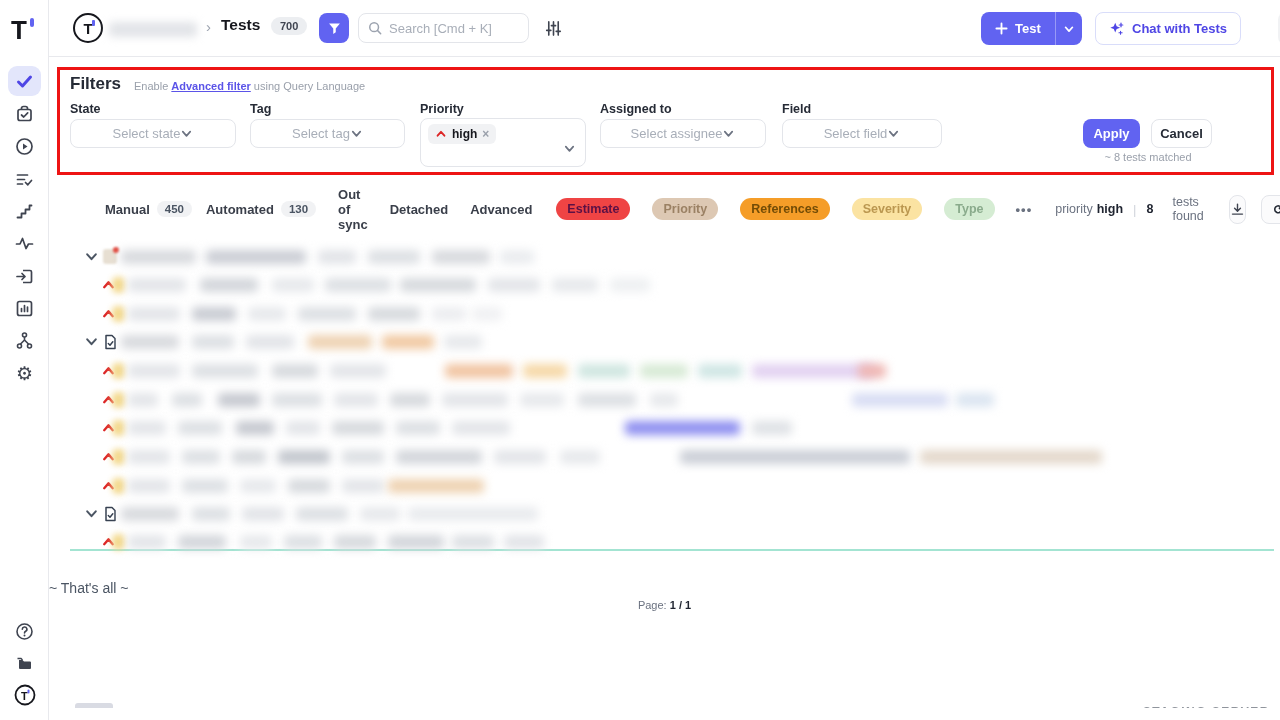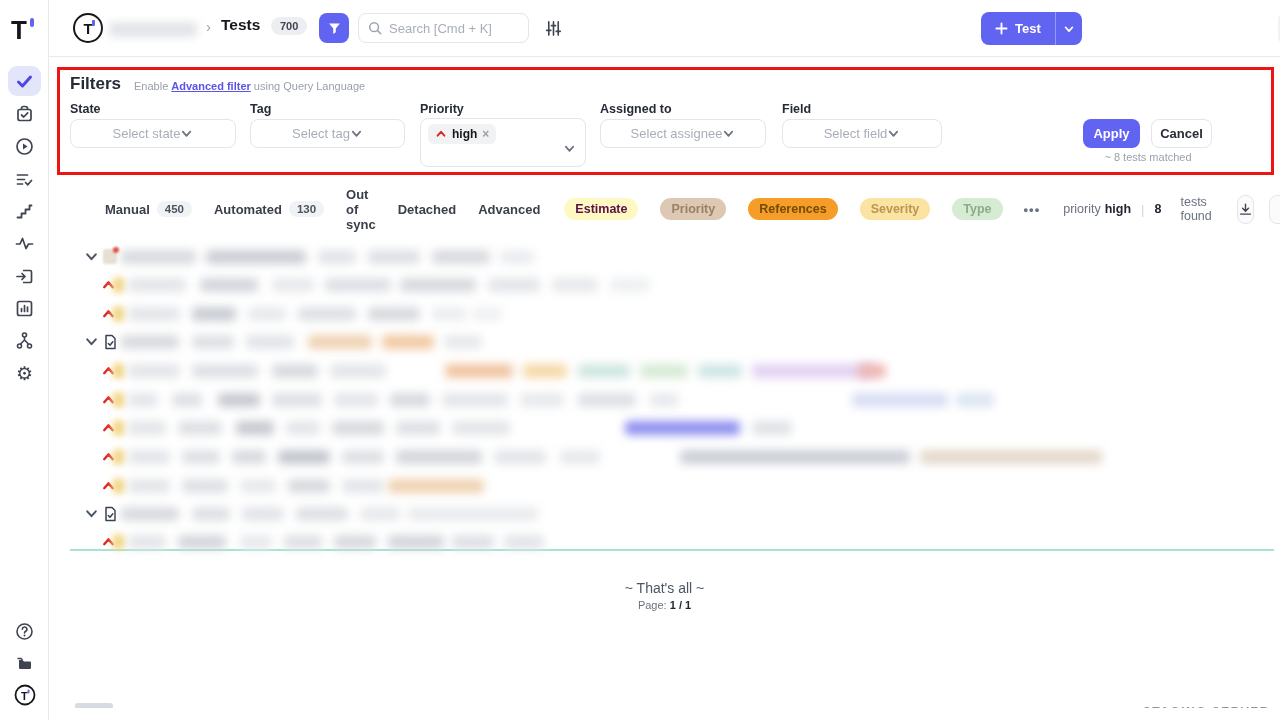--- a/index.html
+++ b/index.html
@@ -111,21 +111,21 @@
   .yellow-blob { position:absolute; left:112px; top:3px; width:13px; height:16px;
     background:#f3d98e; border-radius:5px; filter:blur(3px); }
   .tag-ico { position:absolute; left:103px; top:3px; width:14px; height:15px;
     background:#e7dfd2; border-radius:3px; filter:blur(1px); }
   .tag-ico::after { content:""; position:absolute; right:-2px; top:-2px; width:6px;
     height:6px; background:#e2483d; border-radius:50%; }
   #teal-line { position:absolute; left:70px; top:549px; width:1204px; height:2px;
     background:#a3e4d2; }
 
   
-  #thats-all { position:absolute; left:49px; right:0; top:580px; text-align:center;
+  #thats-all { position:absolute; left:49px; right:0; top:580px; 
     font-size:14px; color:#4b5563; }
   #page-line { position:absolute; left:49px; right:0; top:599px; text-align:center;
     font-size:11px; color:#6b7280; }
   #page-line b { color:#1f2430; }
   #watermark-clip { position:absolute; right:10px; top:702px; height:6px; width:160px;
     overflow:hidden; text-align:right; }
   #watermark-clip span { font-size:12px; font-weight:700; letter-spacing:1.5px; color:#8f949c; }
   #bl-cut { position:absolute; left:75px; top:703px; width:38px; height:5px;
     background:#d9dbe3; border-radius:3px 3px 0 0; }
 </style>
@@ -412,20 +412,28 @@
         </svg>
       <span>Test</span>
     </div>
     <div class="divider"></div>
     <div class="dd">
       <svg width="12" height="12" viewBox="0 0 14 14">
           <polyline points="3,5 7,9.5 11,5" fill="none" stroke="#fff" stroke-width="2" stroke-linecap="round" stroke-linejoin="round"></polyline>
         </svg>
     </div>
   </div>
+  <div class="chat-btn">
+    <svg width="16" height="16" viewBox="0 0 18 18">
+        <path d="M7 2l1.6 4L12.5 7.5 8.6 9 7 13 5.4 9 1.5 7.5 5.4 6z" fill="#4f46e5"></path>
+        <path d="M13.5 2.5v4M11.5 4.5h4" stroke="#4f46e5" stroke-width="1.4" stroke-linecap="round"></path>
+        <path d="M13 11.5v3.5M11.2 13.2h3.6" stroke="#4f46e5" stroke-width="1.2" stroke-linecap="round"></path>
+      </svg>
+    <span>Chat with Tests</span>
+  </div>
   <div class="more-btn">
     
   </div>
 </header>
 
 <div id="filters-title">Filters</div>
 <div id="filters-sub">
   <span>Enable</span>
   <a href="#">Advanced filter</a>
   <span>using Query Language</span>
@@ -483,27 +491,27 @@
 <div id="red-box"></div>
 
 <div id="toolbar">
   <svg style="margin-left:30px" width="17" height="17" viewBox="0 0 18 18">
       <rect x="2.5" y="3.5" width="12" height="12" rx="2" fill="none" stroke="#3f4450" stroke-width="1.6"></rect>
       <polyline points="5.5,9.5 8,12 12,6.5" fill="none" stroke="#3f4450" stroke-width="1.6" stroke-linecap="round" stroke-linejoin="round"></polyline>
       <path d="M12 2.2l2 2" stroke="#3f4450" stroke-width="1.6" stroke-linecap="round"></path>
     </svg>
   <span class="tb-text" style="margin-left:26px">Manual</span>
   <span class="tb-badge">450</span>
-  <span class="tb-text" style="margin-left:22px">Automated</span>
+  <span class="tb-text" style="margin-left:14px">Automated</span>
   <span class="tb-badge">130</span>
   <span class="tb-text" style="margin-left:22px">Out of sync</span>
   <span class="tb-text" style="margin-left:22px">Detached</span>
   <span class="tb-text" style="margin-left:22px">Advanced</span>
   <span id="chips" style="display:flex; gap:22px; margin-left:24px">
-      <span class="chip" style="background: #fef9c3; color: rgb(92, 17, 69);">Estimate</span>
+      <span class="chip" style="background: #ef4444; color: rgb(92, 17, 69);">Estimate</span>
       <span class="chip" style="background: rgb(221, 200, 179); color: rgb(155, 129, 100);">Priority</span>
       <span class="chip" style="background: rgb(245, 157, 40); color: rgb(115, 76, 6);">References</span>
       <span class="chip" style="background: rgb(251, 227, 162); color: rgb(187, 151, 80);">Severity</span>
       <span class="chip" style="background: rgb(213, 236, 211); color: rgb(138, 171, 140);">Type</span>
     </span>
   <span class="tb-dots" style="margin-left:21px">•••</span>
   <span class="q-text" style="margin-left:23px">priority</span>
   <span class="q-strong" style="margin-left:4px">high</span>
   <span class="v-div" style="margin-left:10px">|</span>
   <span class="q-strong" style="margin-left:10px">8</span>

